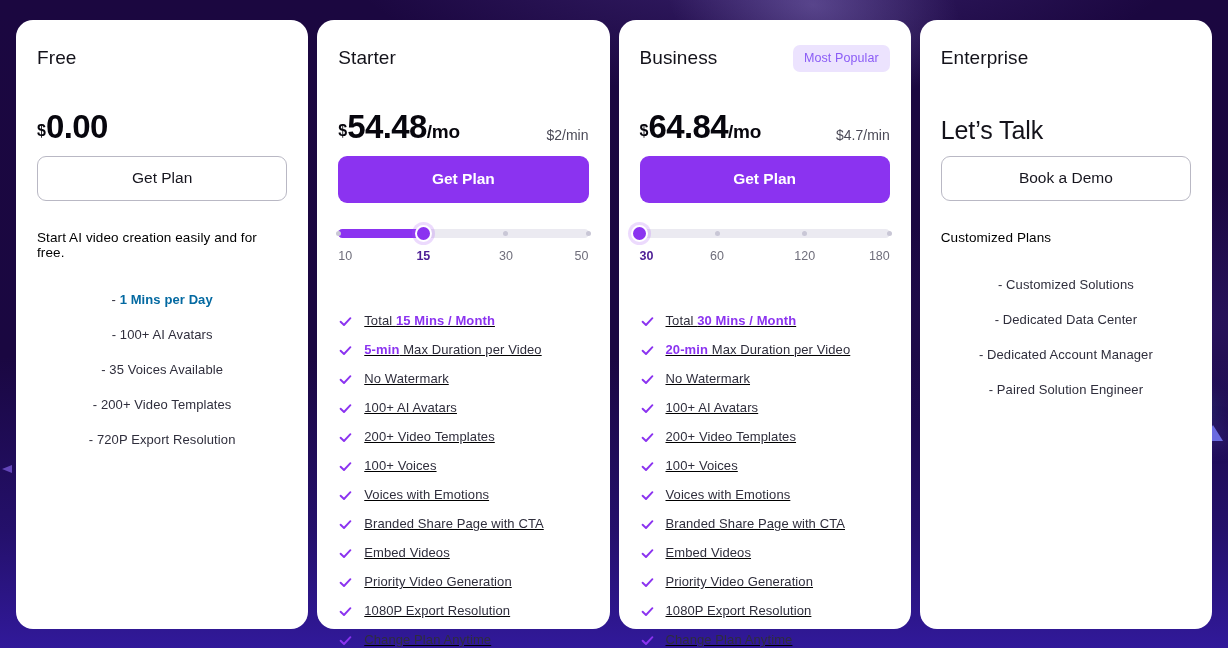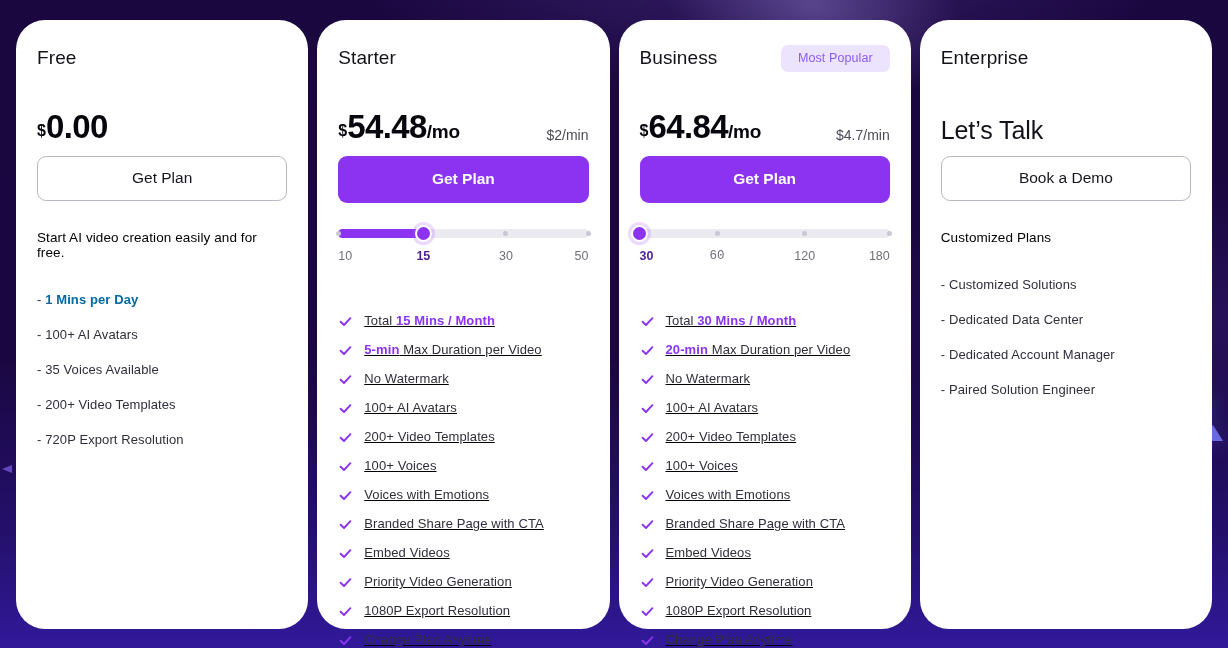--- a/index.html
+++ b/index.html
@@ -82,21 +82,21 @@
     top: 20px;
     width: 1196px;
     height: 609px;
     display: flex;
     gap: 9px;
   }
 
   .card {
     flex: 1 1 0;
     background: #ffffff;
-    border-radius: 29px;
+    border-radius: 17px;
     padding: 24px 21px 0 21px;
     position: relative;
   }
 
   .card-head {
     display: flex;
     align-items: center;
     justify-content: space-between;
     height: 28px;
   }
@@ -104,21 +104,21 @@
   .plan-name {
     font-size: 19px;
     color: #13121a;
     letter-spacing: .1px;
   }
 
   .badge {
     background: #ece3fe;
     color: #8b5cf6;
     font-size: 12.5px;
-    padding: 6px 17px 7px;
+    padding: 6px 11px 7px;
     border-radius: 7px;
     letter-spacing: .1px;
   }
 
   
   .price-row {
     height: 76px;
     display: flex;
     align-items: flex-end;
     justify-content: space-between;
@@ -240,20 +240,21 @@
     color: #000000;
     margin-top: 29px;
     letter-spacing: .1px;
   }
   .dash-list { margin-top: 32px; }
   .dash-item {
     font-size: 13px;
     color: #2f2e3c;
     margin-bottom: 20px;
     letter-spacing: .1px;
+    text-align: center;
   }
   .dash-item .hl { color: #0369a1; font-weight: bold; }
 
   .check-list { margin-top: 44px; text-decoration: underline; }
   .check-item {
     display: flex;
     align-items: flex-start;
     font-size: 13px;
     color: #2f2e3c;
     margin-bottom: 13px;
@@ -447,21 +448,21 @@
       <div class="slider-wrap">
         <div class="track">
           <div class="fill" style="width: 0%;"></div>
           <div class="tick" style="left: 31%;"></div>
           <div class="tick" style="left: 66%;"></div>
           <div class="tick" style="left: 100%;"></div>
           <div class="thumb" style="left: 0%;"></div>
         </div>
         <div class="tick-labels">
           <div class="tick-label active" style="left: 0px; transform: none;">30</div>
-          <div class="tick-label" style="left: 31%; font-family: Liberation Mono, monospace;">60</div>
+          <div class="tick-label" style="left: 31%;">60</div>
           <div class="tick-label" style="left: 66%;">120</div>
           <div class="tick-label" style="left: 100%; transform: translateX(-100%);">180</div>
         </div>
       </div>
       <div class="check-list">
         <div class="check-item">
           <span class="check-ico">
             <svg width="15" height="15" viewBox="0 0 15 15" fill="none">
               <path d="M2.6 7.7 L6 11 L12.4 4.2" stroke="#8b33f0" stroke-width="1.9" stroke-linecap="round" stroke-linejoin="round"></path>
             </svg>

